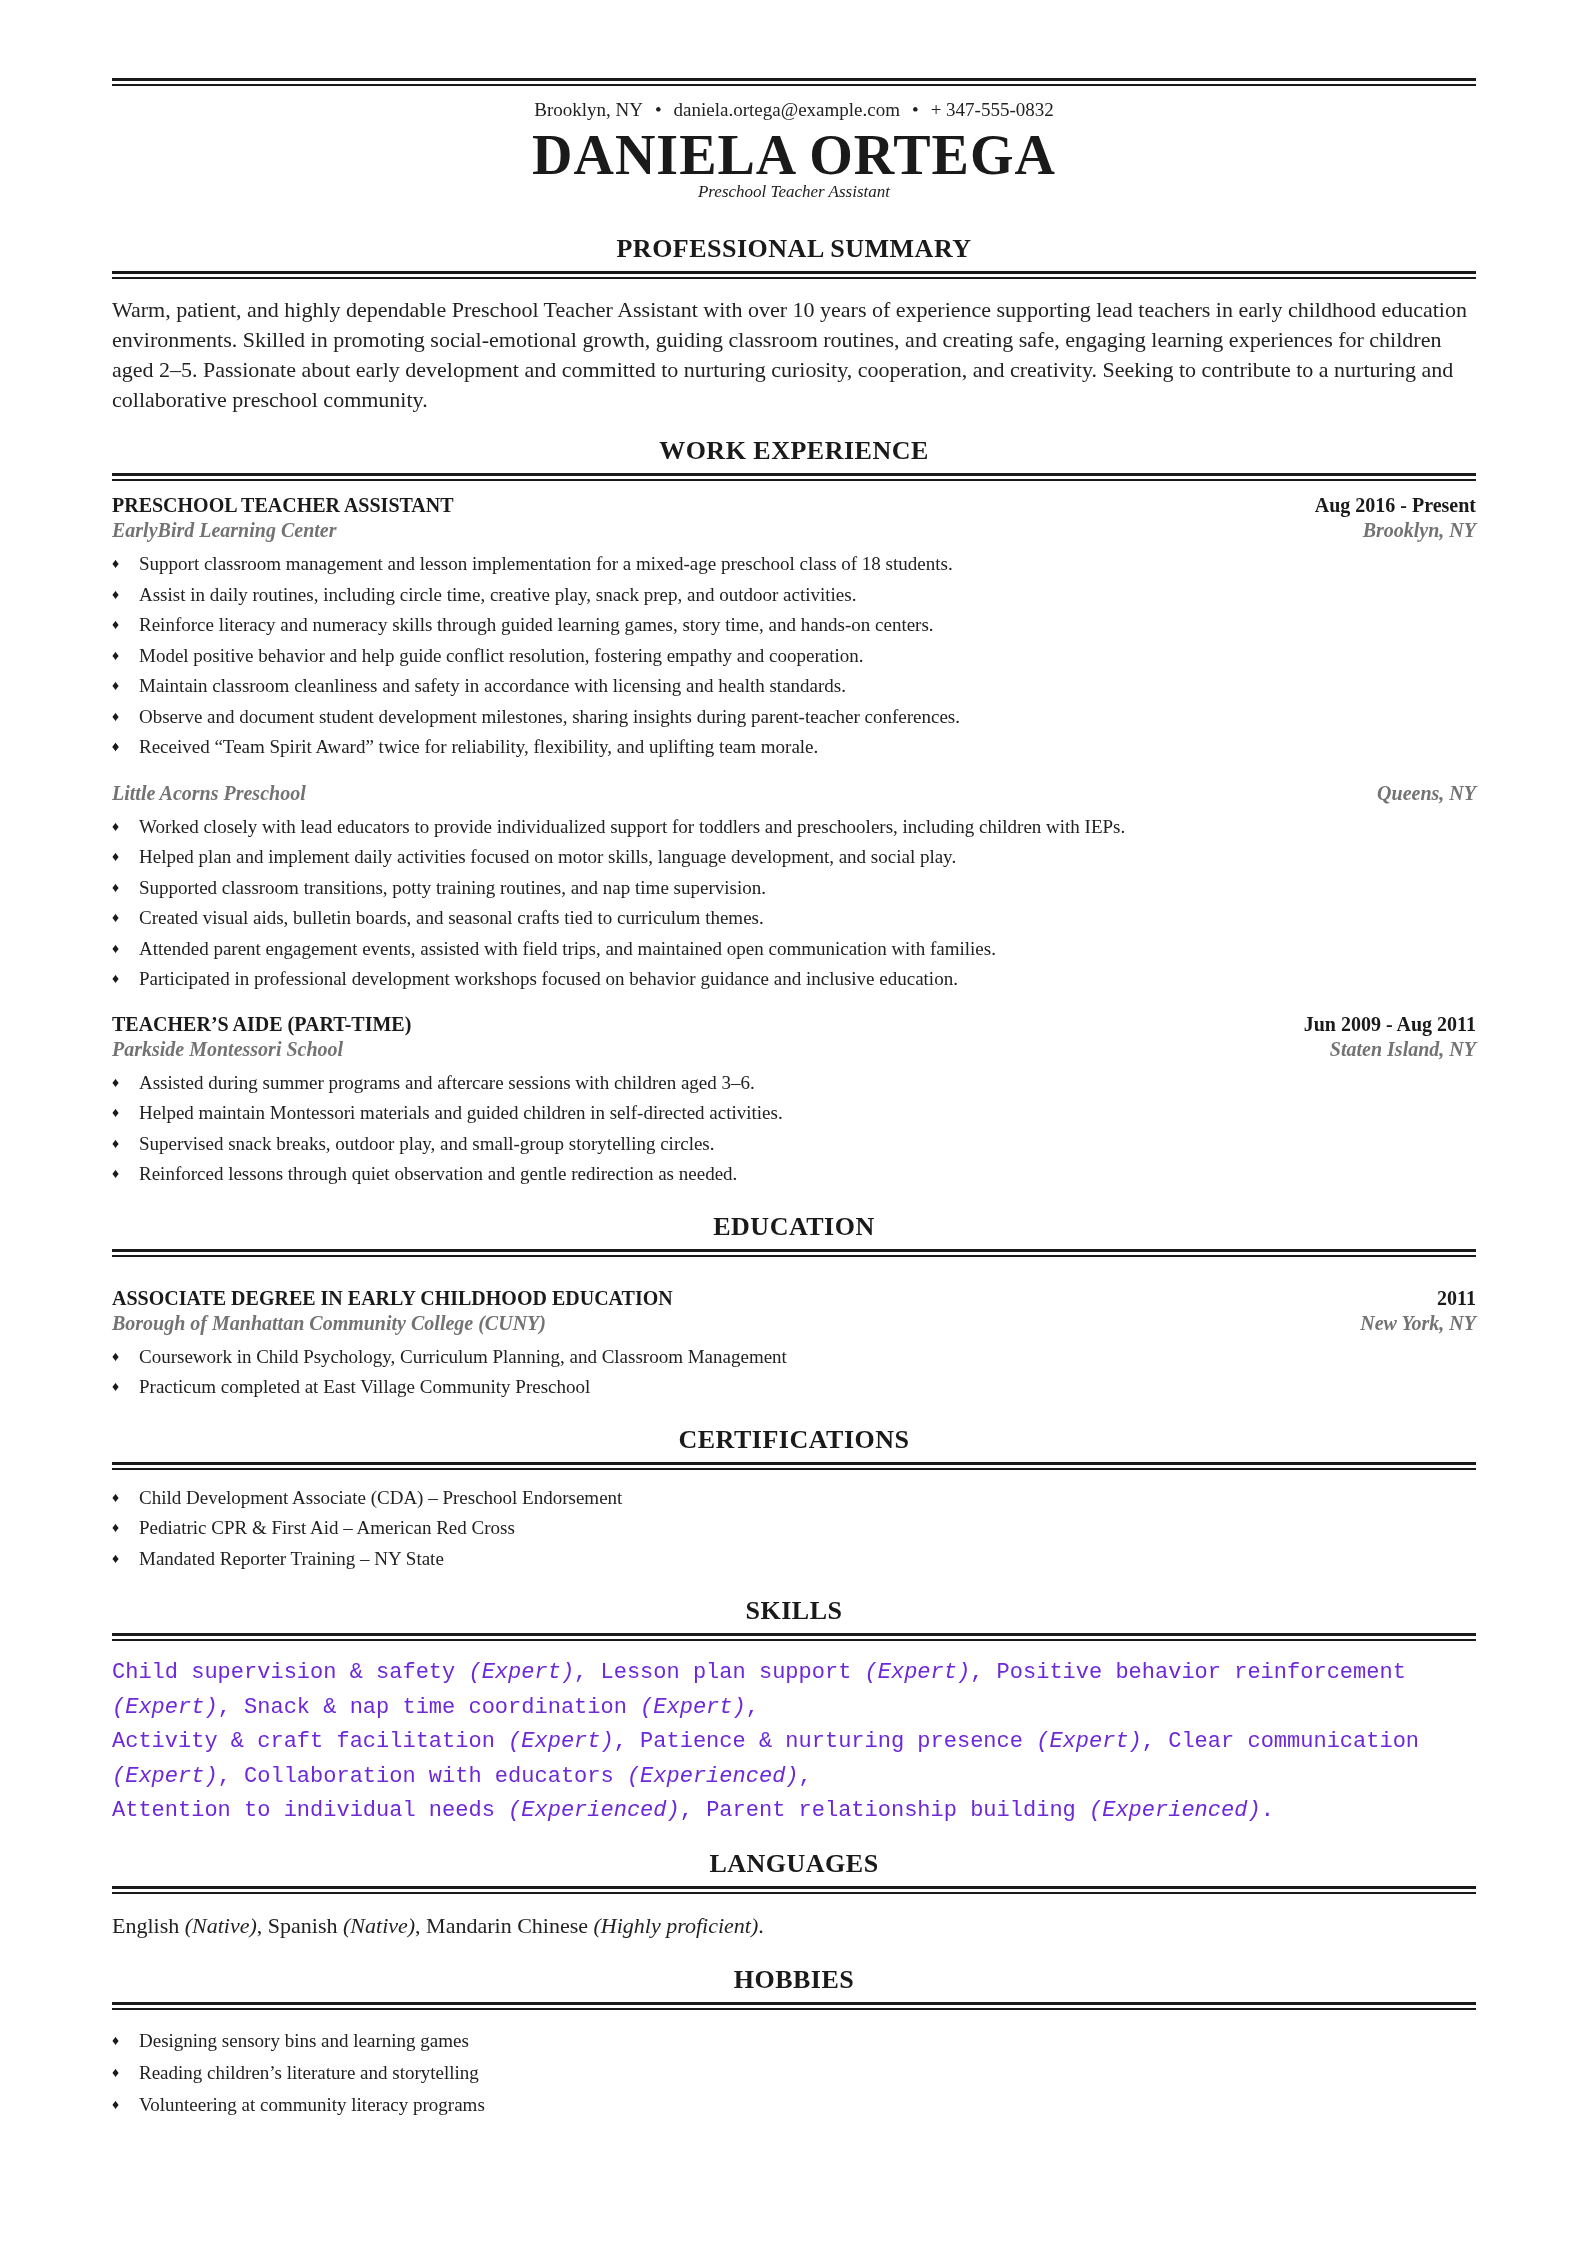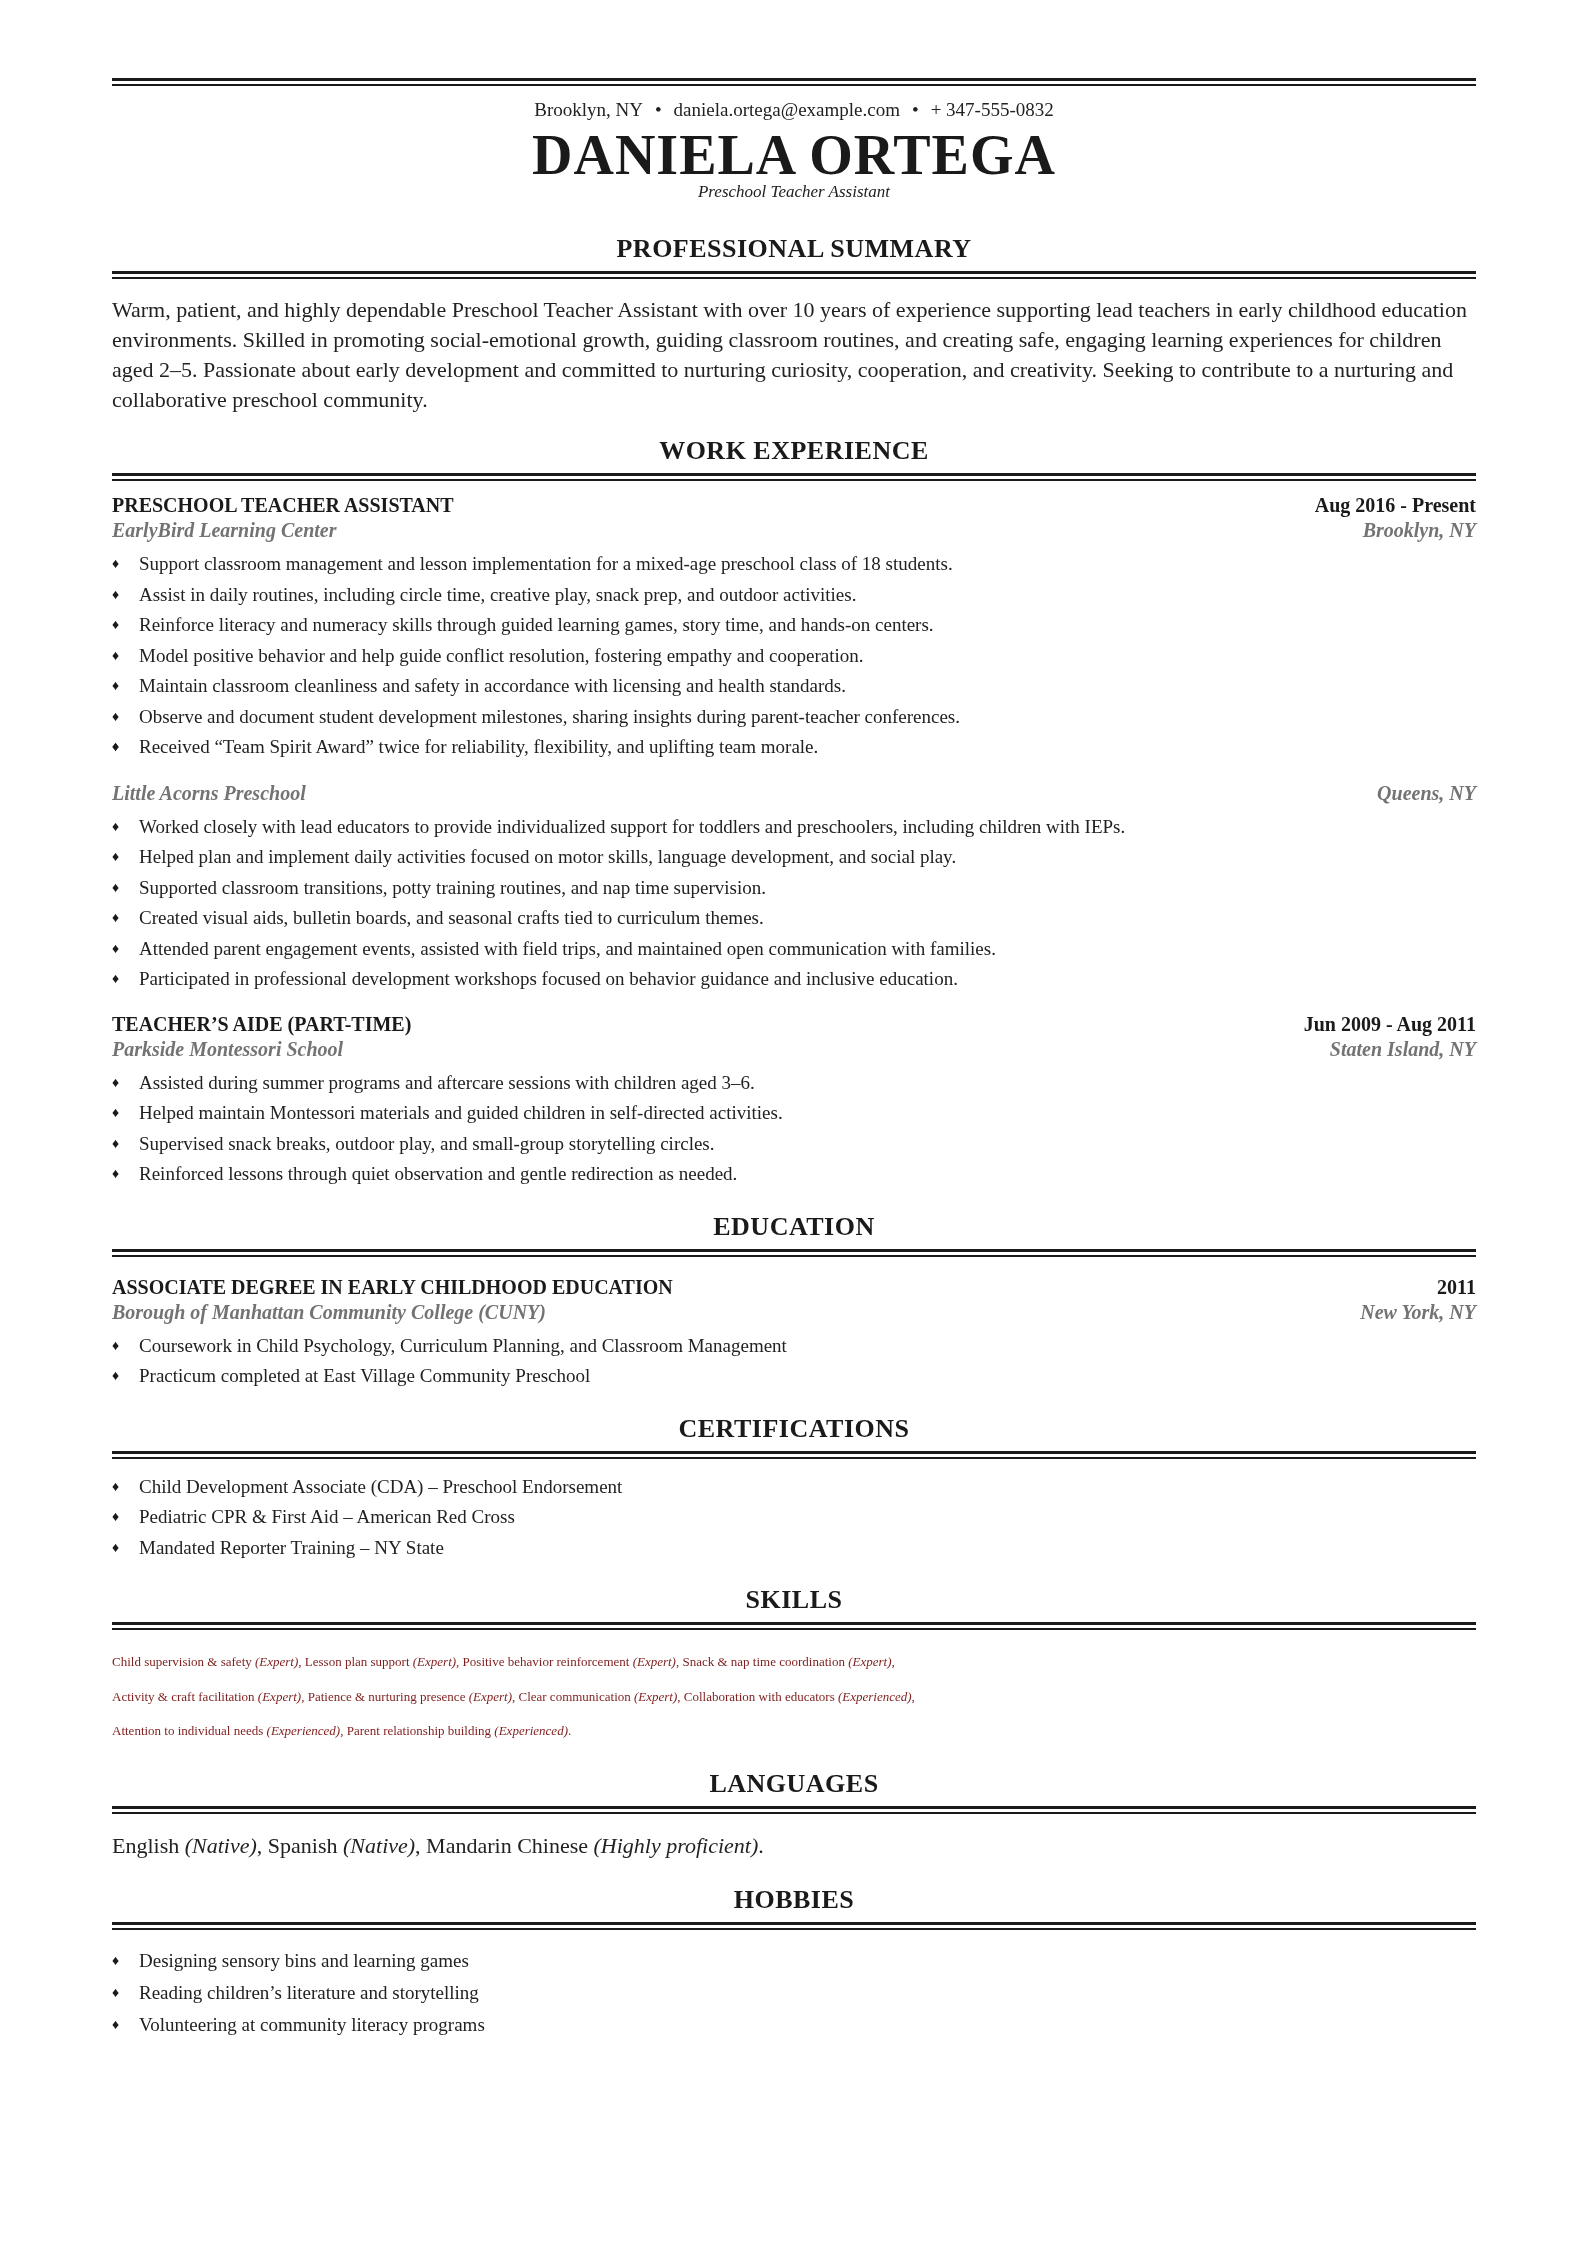--- a/index.html
+++ b/index.html
@@ -114,24 +114,25 @@
   }
   ul.bullets li .bullet {
     position: absolute;
     left: 0;
     top: 0;
     font-size: 14px;
     line-height: 30.5px;
     color: #1a1a1a;
   }
   .skills {
-    font-size: 13px;
+    font-size: 22px;
     line-height: 34.5px;
     margin-top: 14px;
-    color: #7f1d1d;
+    color: #6d28d9;
+    font-family: Liberation Mono, monospace;
   }
   .skills em, .langs em { font-style: italic; }
   .langs {
     font-size: 22px;
     line-height: 30px;
     margin-top: 16px;
     color: #222;
   }
 </style>
 </head>
@@ -208,21 +209,21 @@
         <li><span class="bullet">♦</span><span>Helped maintain Montessori materials and guided children in self-directed activities.</span></li>
         <li><span class="bullet">♦</span><span>Supervised snack breaks, outdoor play, and small-group storytelling circles.</span></li>
         <li><span class="bullet">♦</span><span>Reinforced lessons through quiet observation and gentle redirection as needed.</span></li>
       </ul>
     </div>
   </div>
 
   <div class="section" style="margin-top:24px;">
     <div class="section-title">EDUCATION</div>
     <div class="rule"></div>
-    <div class="entry" style="margin-top:17px;">
+    <div class="entry" style="margin-top:28px;">
       <div class="entry-row">
         <span class="entry-title">ASSOCIATE DEGREE IN EARLY CHILDHOOD EDUCATION</span>
         <span class="entry-date">2011</span>
       </div>
       <div class="entry-row">
         <span class="entry-org">Borough of Manhattan Community College (CUNY)</span>
         <span class="entry-loc">New York, NY</span>
       </div>
       <ul class="bullets">
         <li><span class="bullet">♦</span><span>Coursework in Child Psychology, Curriculum Planning, and Classroom Management</span></li>

